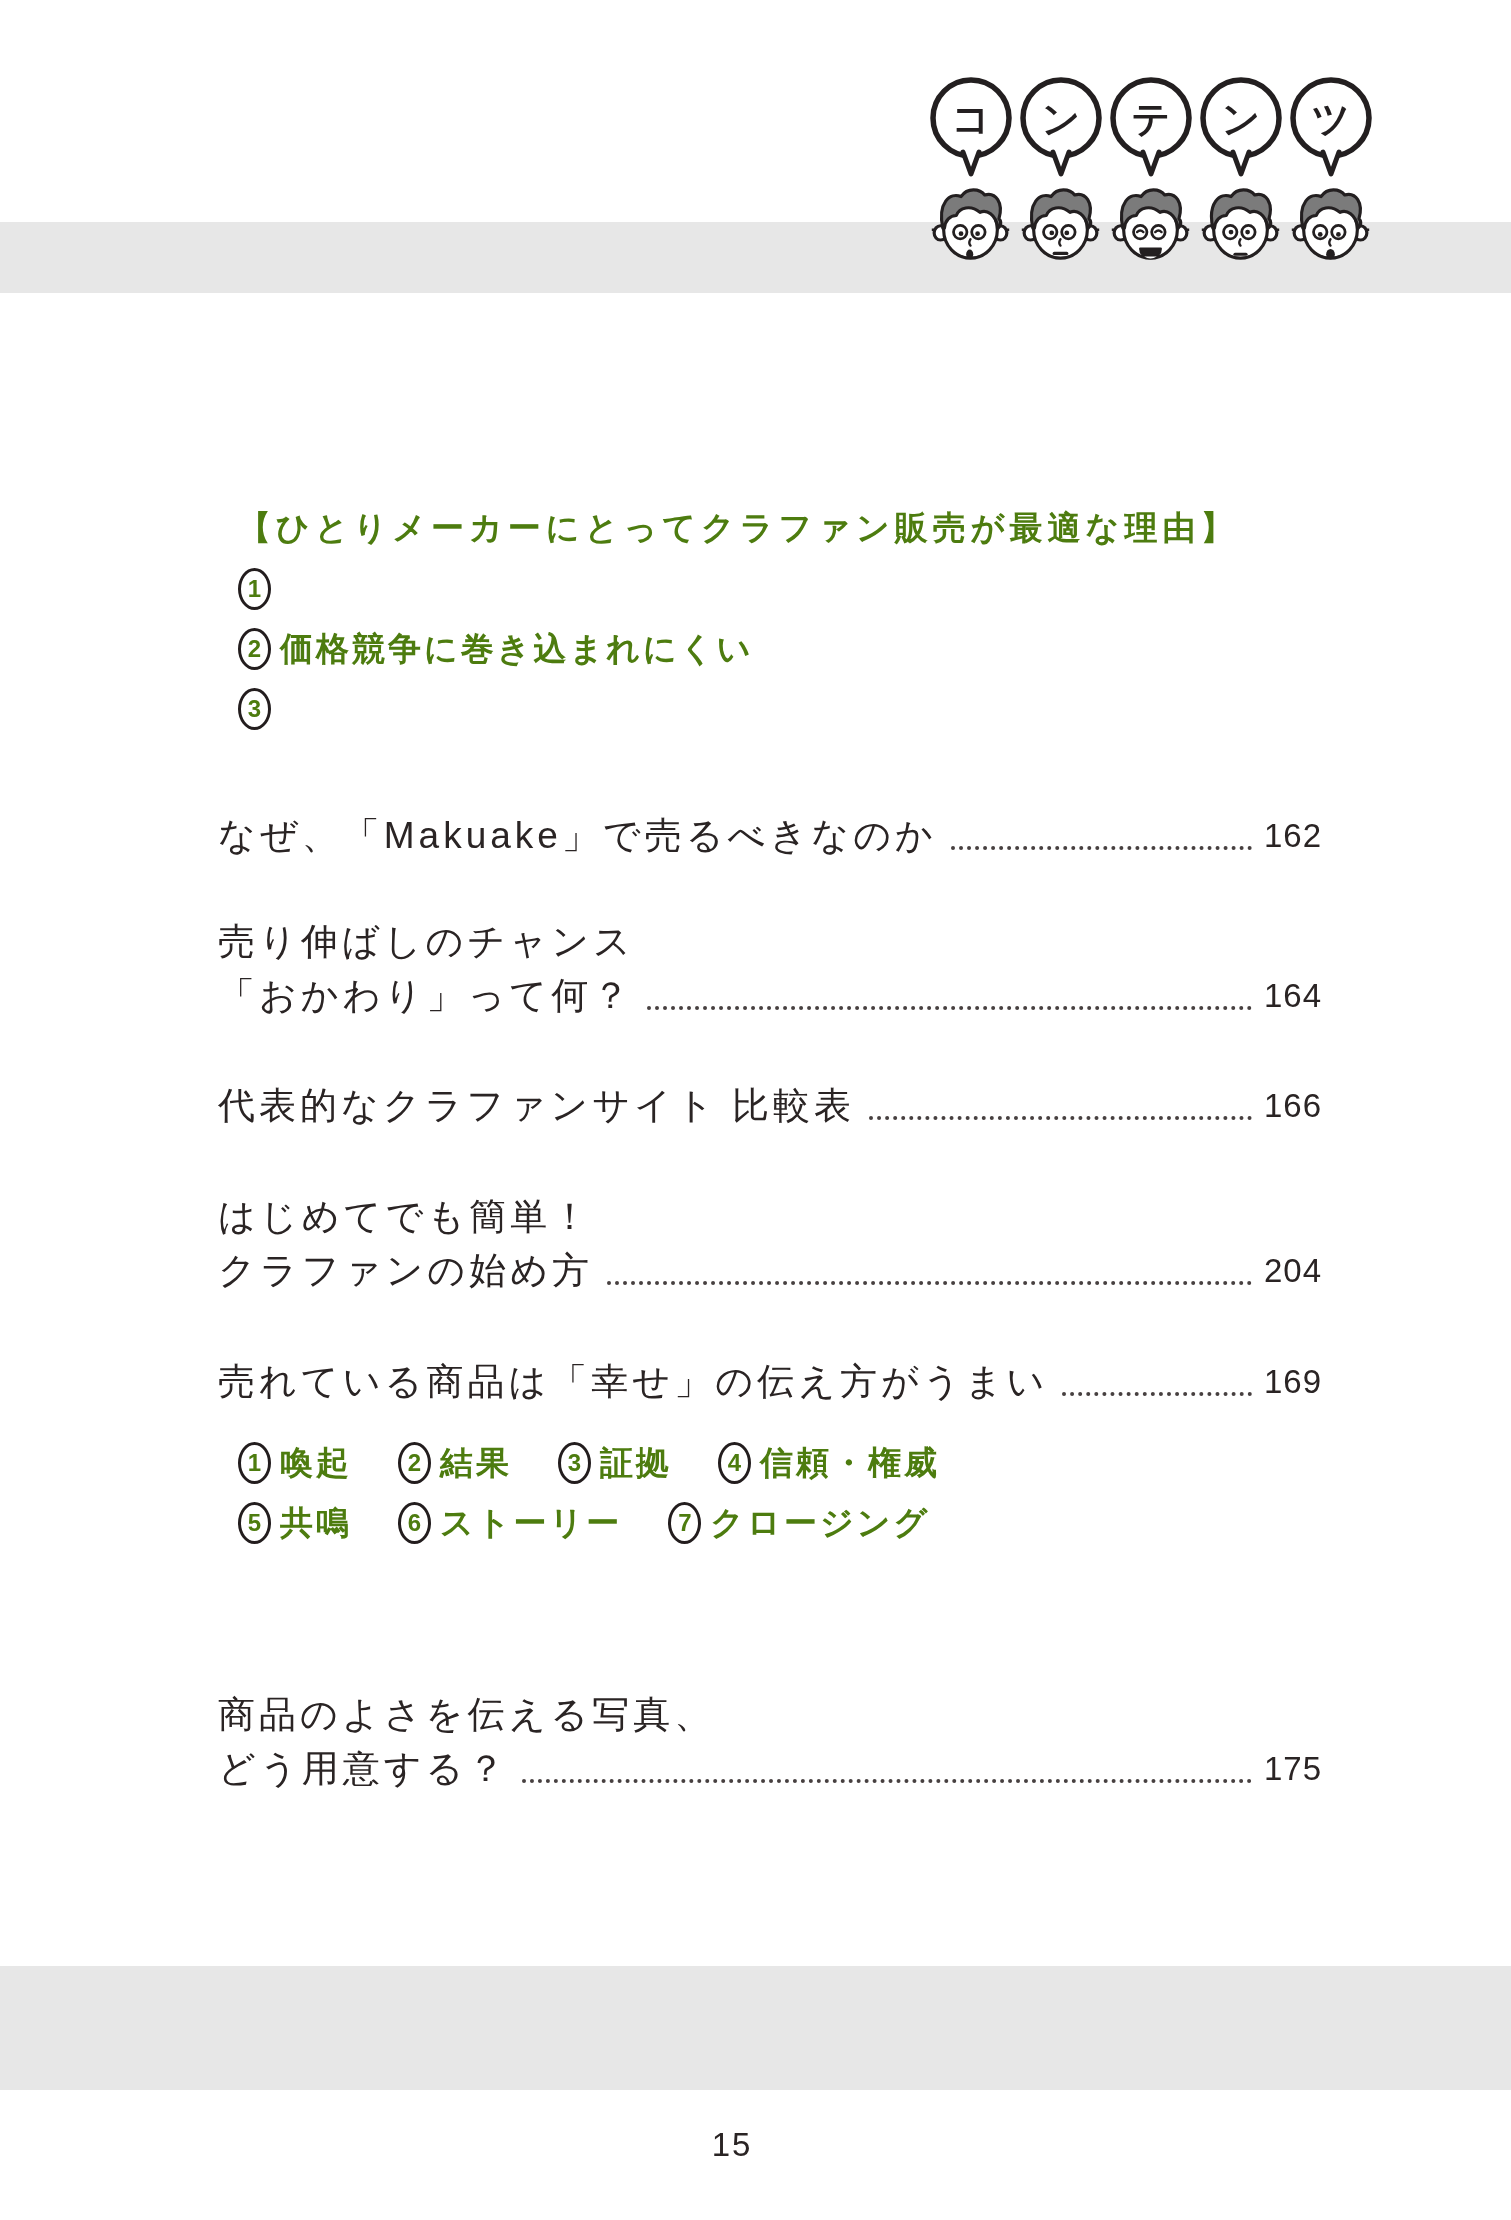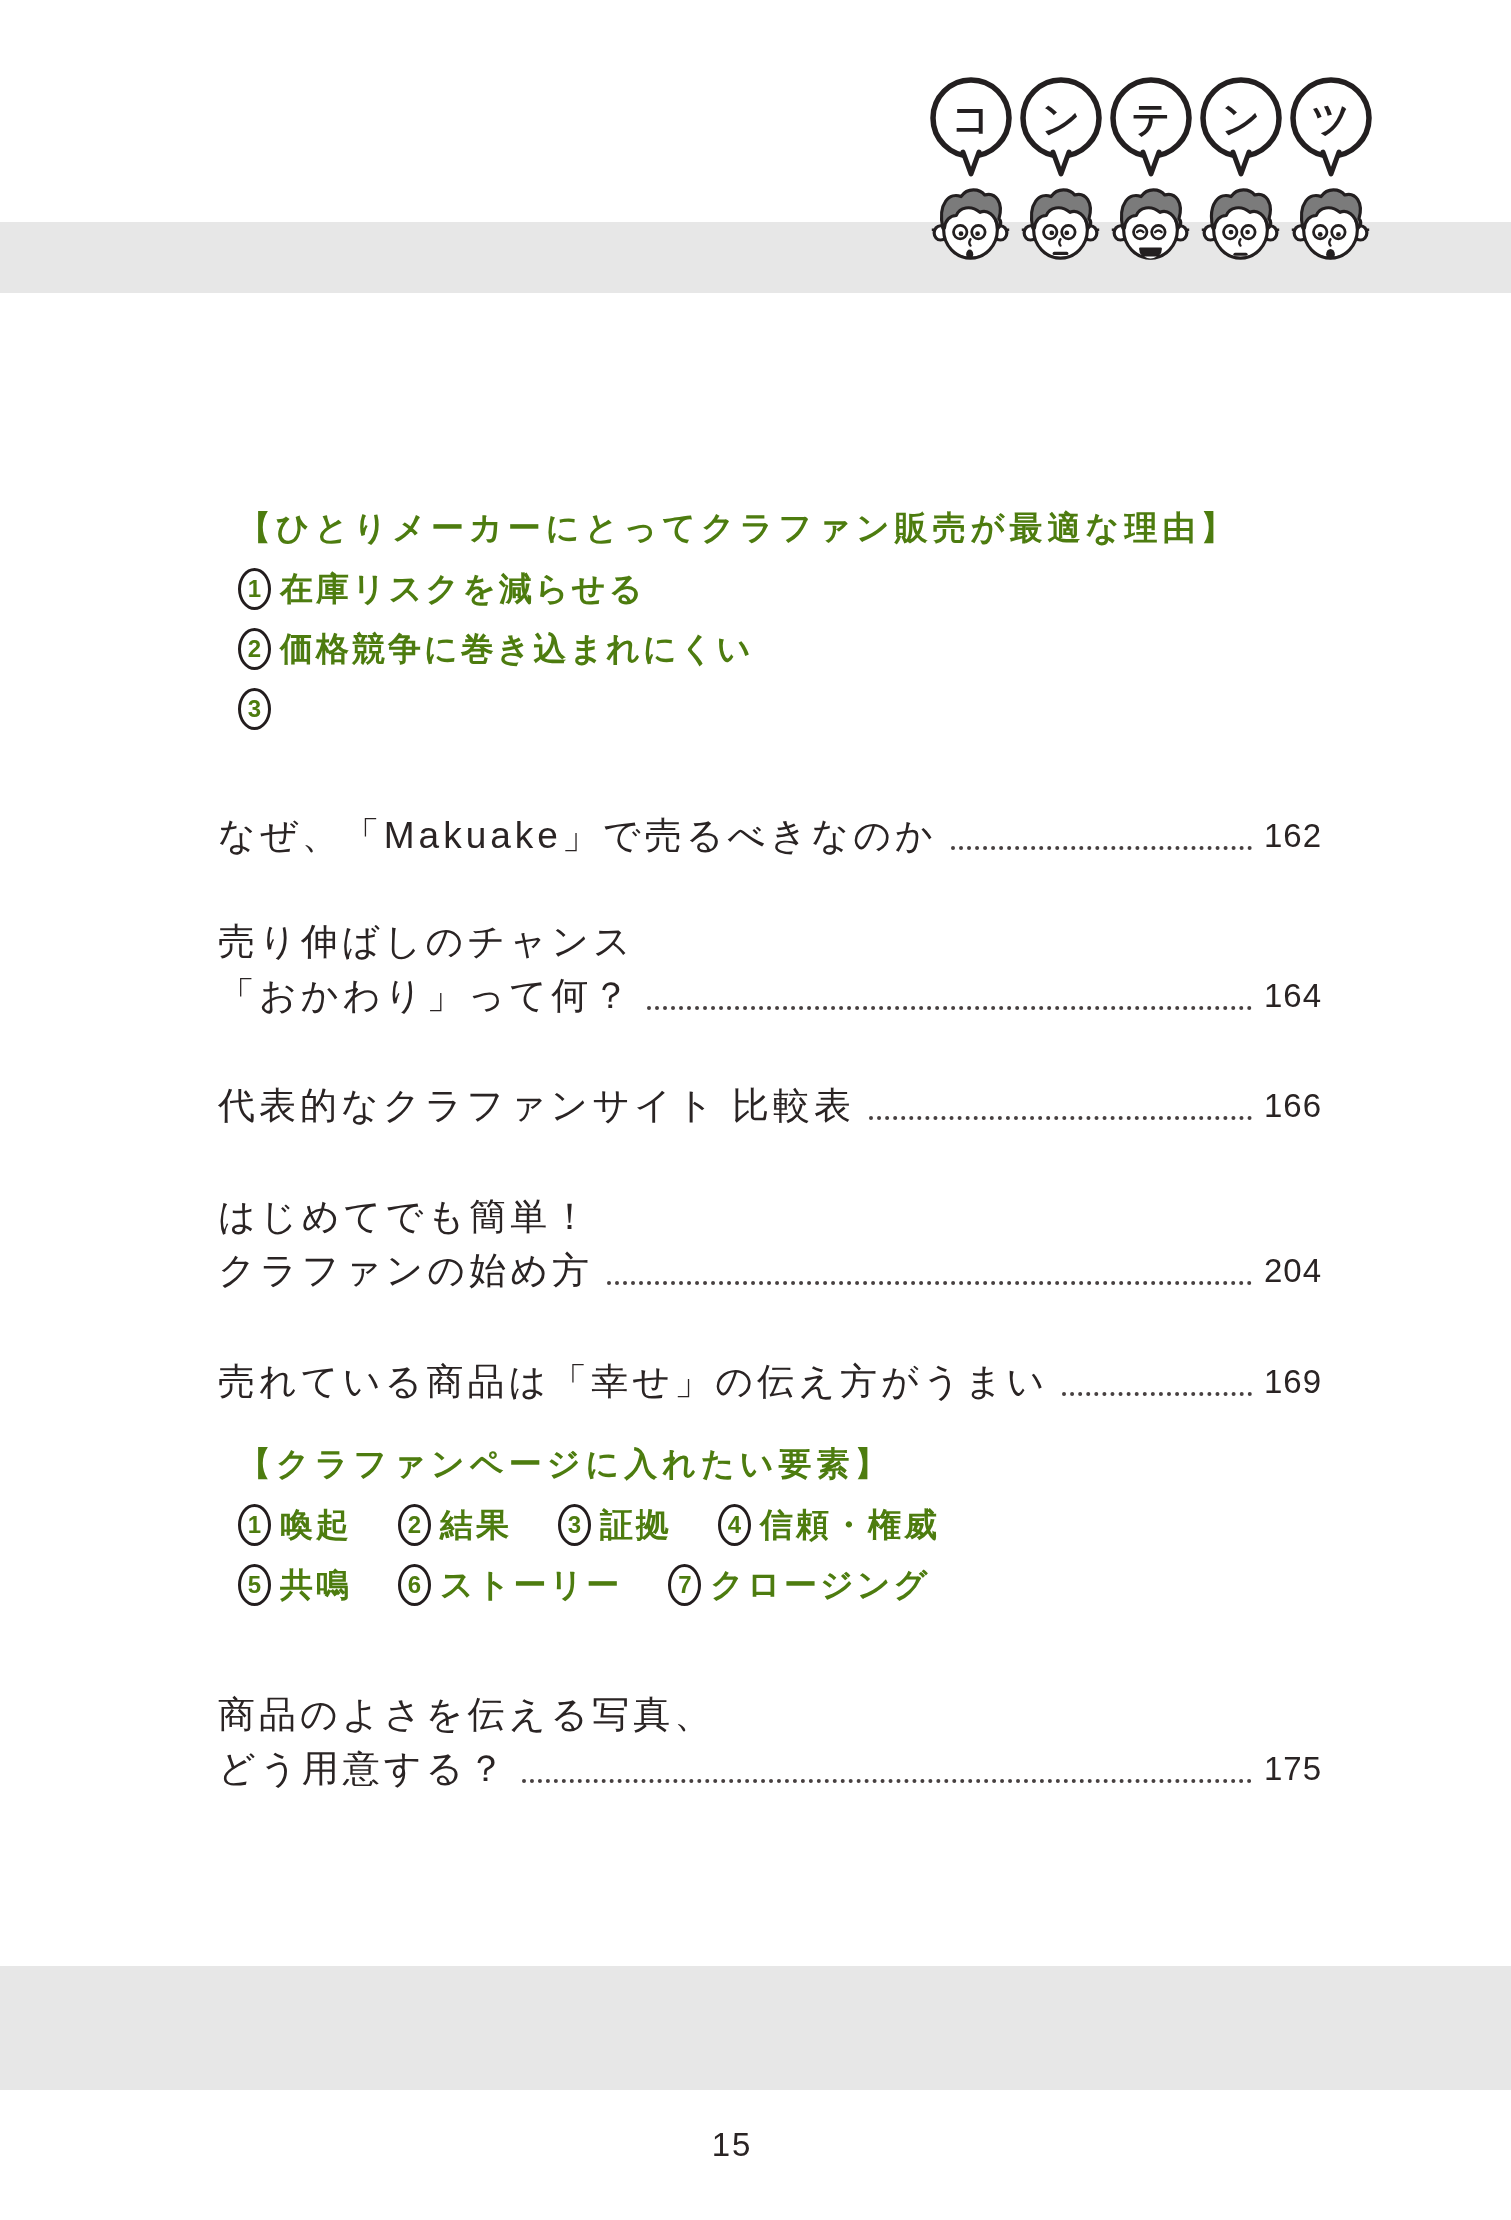--- a/index.html
+++ b/index.html
@@ -155,21 +155,20 @@
       <path d="M50,72 Q47,77 50,80" fill="none" stroke="#231f20" stroke-width="3" stroke-linecap="round"></path>
       <ellipse cx="50" cy="91" rx="5.5" ry="6.5" fill="#231f20"></ellipse>
     </svg>
   </div>
 </div>
 
 <div class="sublist" style="top:497px;">
   <div class="s-title">【ひとりメーカーにとってクラファン販売が最適な理由】</div>
   <div class="s-item">
     <span class="circle-num">1</span>
-    <span>在庫リスクを減らせる</span>
   </div>
   <div class="s-item">
     <span class="circle-num">2</span>
     <span>価格競争に巻き込まれにくい</span>
   </div>
   <div class="s-item">
     <span class="circle-num">3</span>
   </div>
 </div>
 
@@ -209,21 +208,20 @@
 
 <div class="entry" style="top:1355px;">
   <div class="entry-row">
     <span class="entry-line">売れている商品は「幸せ」の伝え方がうまい</span>
     <span class="leader"></span>
     <span class="pagenum">169</span>
   </div>
 </div>
 
 <div class="sublist" style="top:1433px;">
-  <div class="s-title">【クラファンページに入れたい要素】</div>
   <div class="s-row">
     <span class="s-cell">
       <span class="circle-num">1</span>
       <span>喚起</span>
     </span>
     <span class="s-cell">
       <span class="circle-num">2</span>
       <span>結果</span>
     </span>
     <span class="s-cell">

